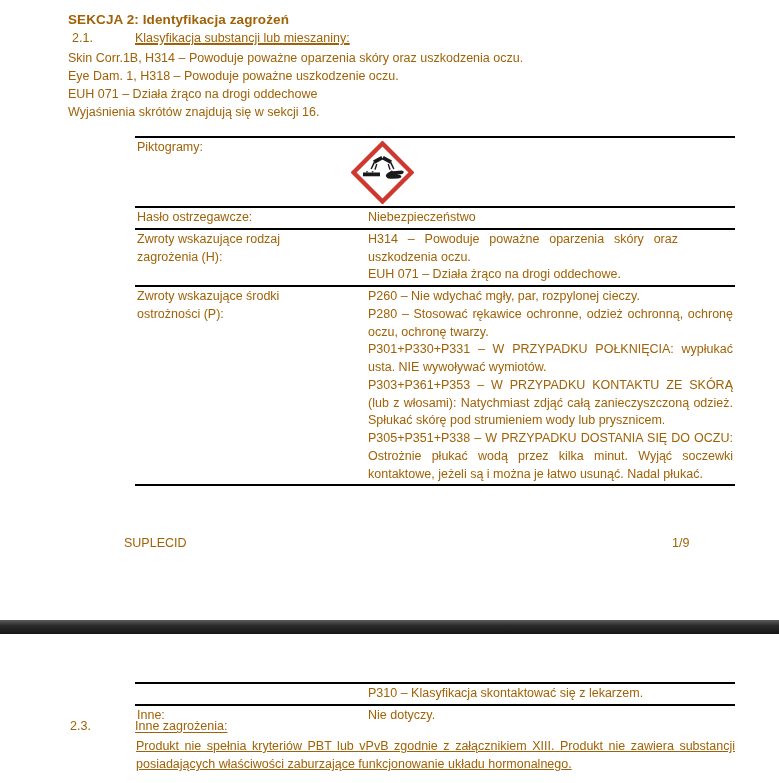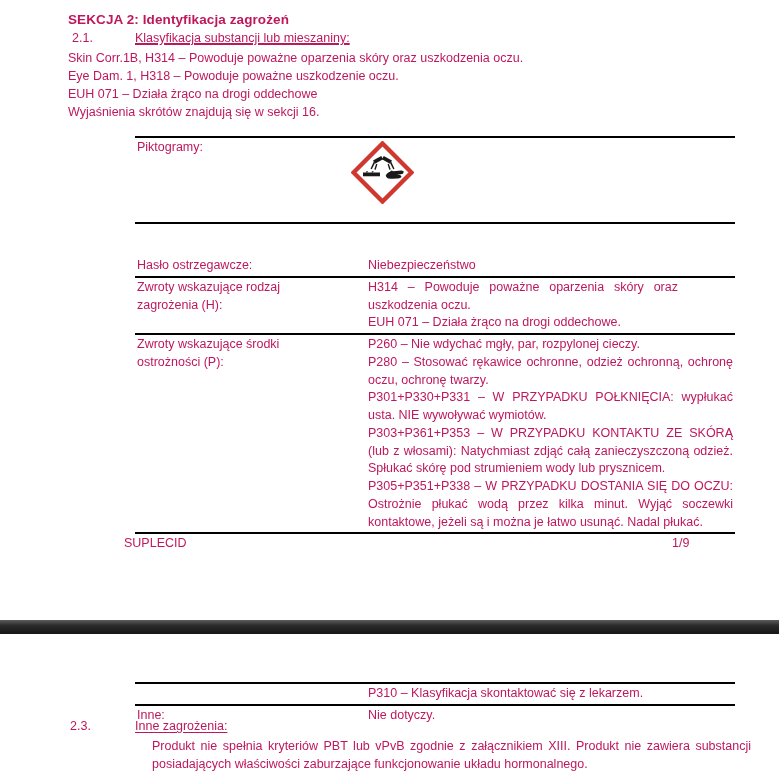--- a/index.html
+++ b/index.html
@@ -1,47 +1,47 @@
 <!DOCTYPE html>
 <html><head>
 <meta charset="utf-8">
 <style>
   * { margin:0; padding:0; box-sizing:border-box; }
   html,body { background:#ffffff; }
   .doc {
     position:relative; width:779px; height:783px; background:#ffffff; overflow:hidden;
-    font-family:"Liberation Sans", sans-serif; color:#be185d; font-size:12.5px;
+    font-family:"Liberation Sans", sans-serif; color:#a16207; font-size:12.5px;
   }
   .abs { position:absolute; }
   .sec-title { left:68px; top:12px; font-size:13.5px; font-weight:bold; letter-spacing:.1px; }
   .numrow { white-space:nowrap; }
   .r21 { left:72px; top:31px;text-decoration:underline; }
   .r22 { left:72px; top:121px; }
   .r23 { left:70px; top:719px; }
   .num { display:inline-block; width:63px; }
   .r23 .num { width:65px; }
   .u { text-decoration:underline; text-underline-offset:2px; }
   .clines { left:68px; top:49px; width:680px; }
   .clines .line { height:18px; line-height:18px; white-space:nowrap; }
 
   .tbl { border-top:2px solid #000; }
   .tbl1 { left:135px; top:136px; width:600px; }
   .tbl2 { left:135px; top:682px; width:600px; }
   .trow { display:flex; border-bottom:2px solid #000; align-items:stretch; }
   .trow.noborder { border-bottom:none; }
   .cl { width:230px; padding:1px 45px 1px 2px; line-height:17.75px; }
   .cr { width:370px; padding:1px 2px 1px 3px; line-height:17.75px; }
-  .row-picto { height:86px; position:relative; }
+  .row-picto { height:70px; position:relative; }
   .row-picto .cr { padding:0; }
   .picto-svg { position:absolute; left:216px; top:3px; width:63px; height:63px; }
-  .row-signal { min-height:18px;margin-top:32px; }
+  .row-signal { min-height:18px; }
   .jline { text-align:justify; text-align-last:left; }
   .row-h .cr .jline { padding-right:55px; }
   .jpara { text-align:justify; text-align-last:left; line-height:18px; }
-  .p2-para { left:152px; top:737px; width:599px; }
+  .p2-para { left:136px; top:737px; width:599px;text-decoration:underline; }
 
   .footer-name { left:85px; top:536px;margin-left:39px; }
   .footer-page { left:672px; top:536px; }
 
   .sepbar {
     left:0; top:620px; width:779px; height:14px;
     background:linear-gradient(180deg,#5c5c5c 0%,#2b2b2b 40%,#151515 100%);
   }
 </style>
 </head>

